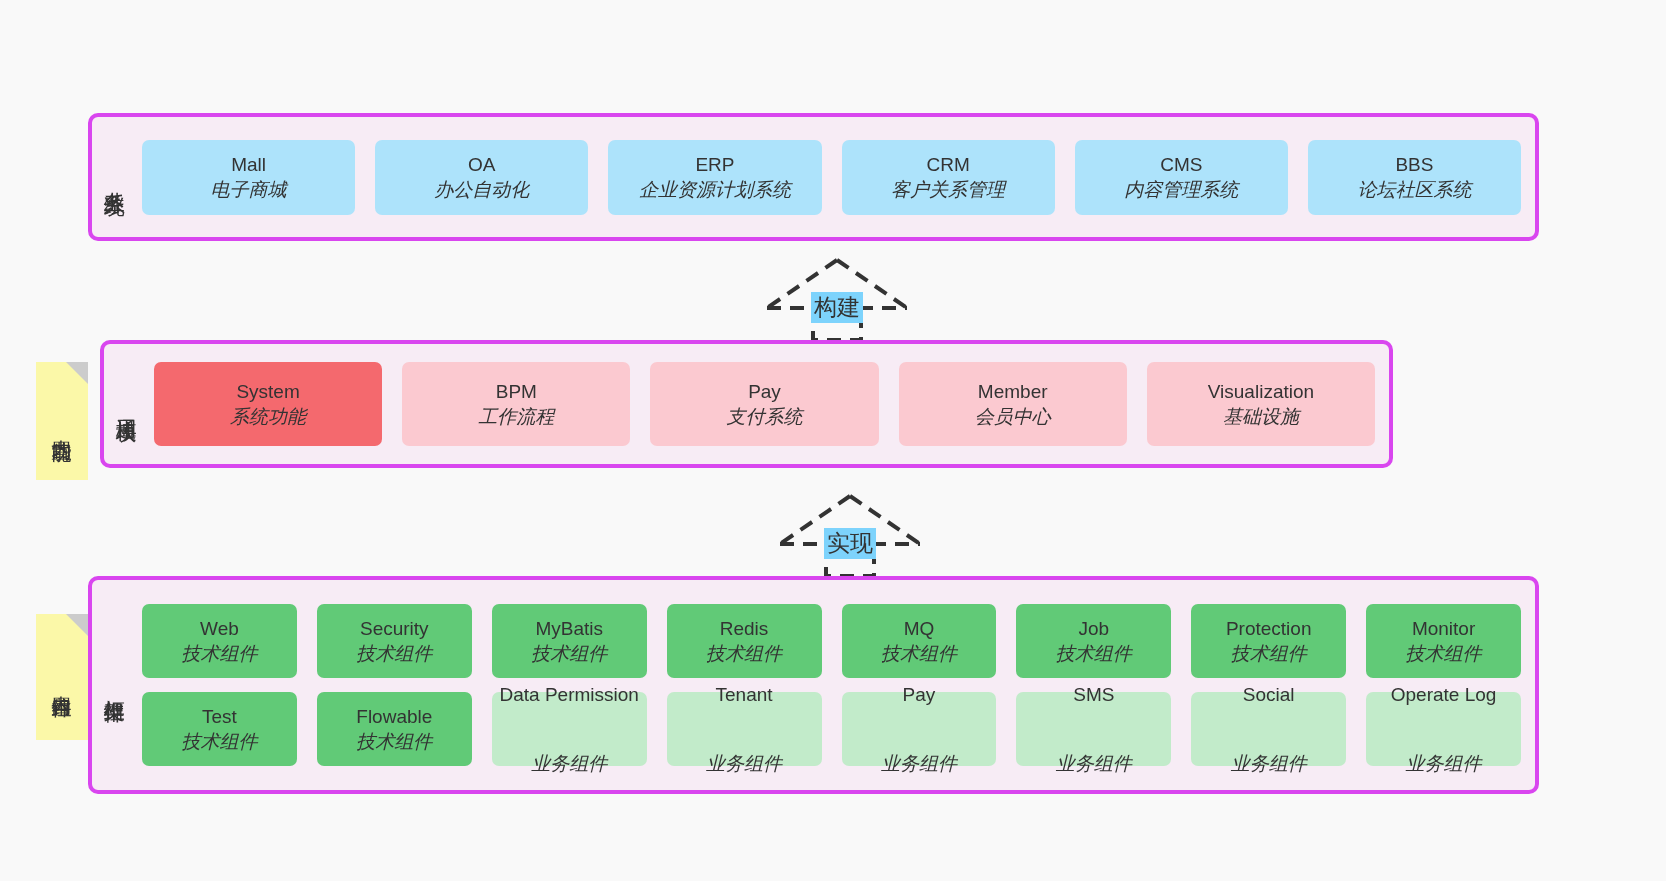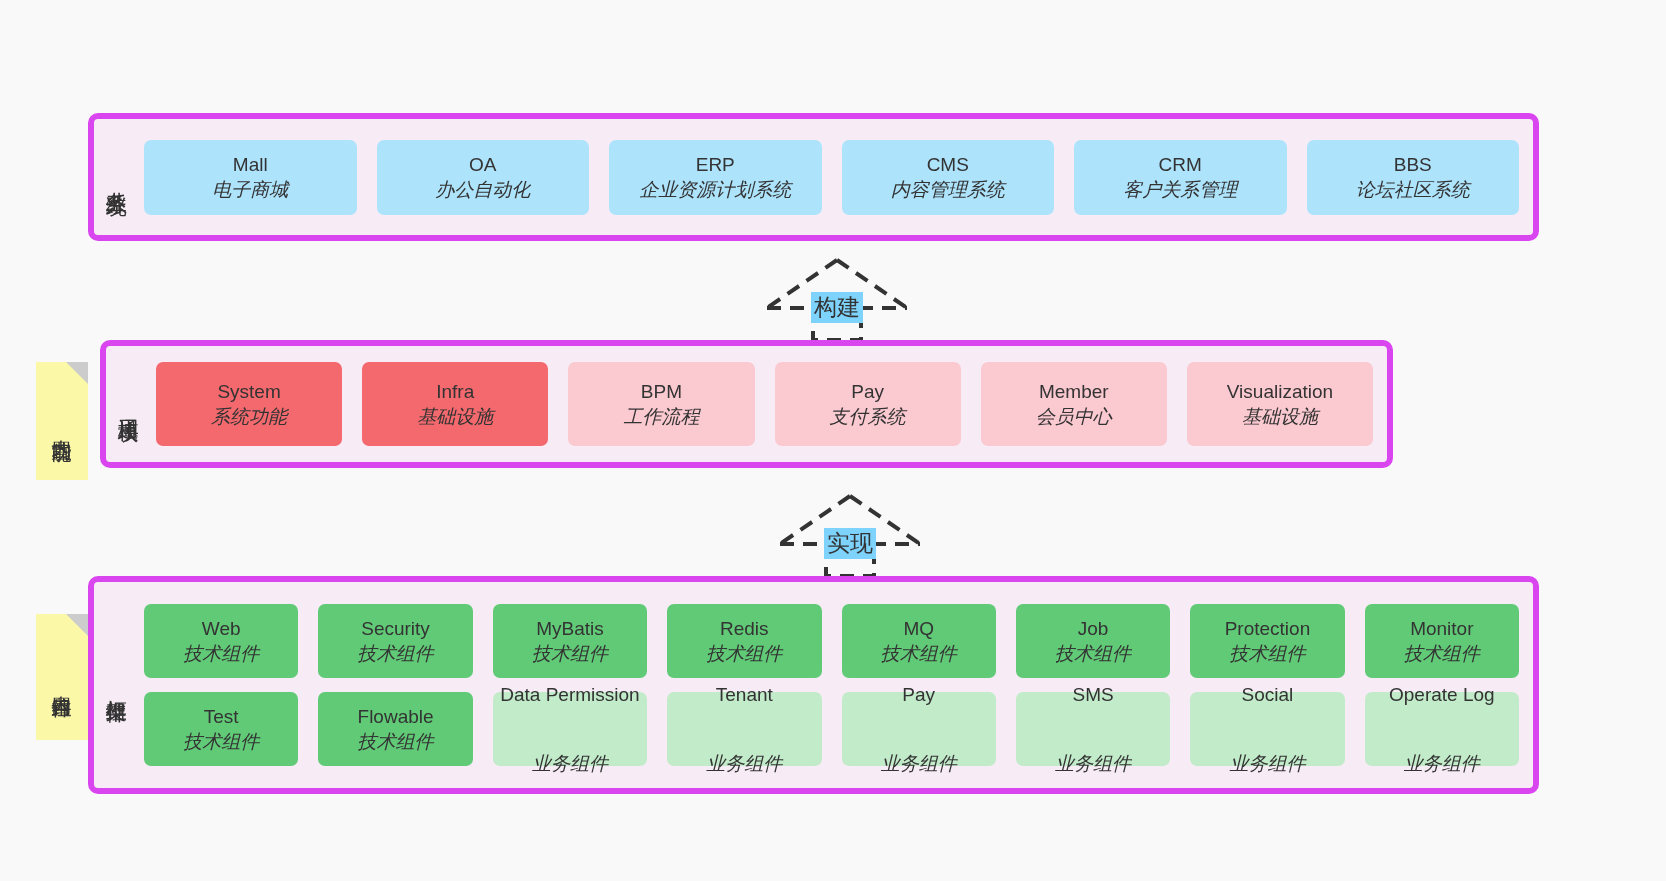--- a/index.html
+++ b/index.html
@@ -19,21 +19,21 @@
   .canvas {
     position: absolute;
     inset: 0;
   }
 
   
   .layer {
     position: absolute;
     box-sizing: border-box;
     background: #f7ecf5;
-    border: 6px solid #d946ef;
+    border: 4px solid #d946ef;
     border-radius: 10px;
     display: flex;
     align-items: stretch;
   }
   .layer-title {
     flex: 0 0 auto;
     width: 44px;
     display: flex;
     align-items: center;
     justify-content: center;
@@ -157,26 +157,26 @@
         </div>
         <div class="cell c-blue">
           <span class="en">OA</span>
           <span class="zh">办公自动化</span>
         </div>
         <div class="cell c-blue">
           <span class="en">ERP</span>
           <span class="zh">企业资源计划系统</span>
         </div>
         <div class="cell c-blue">
+          <span class="en">CRM</span>
+          <span class="zh">客户关系管理</span>
+        </div>
+        <div class="cell c-blue">
           <span class="en">CMS</span>
           <span class="zh">内容管理系统</span>
-        </div>
-        <div class="cell c-blue">
-          <span class="en">CRM</span>
-          <span class="zh">客户关系管理</span>
         </div>
         <div class="cell c-blue">
           <span class="en">BBS</span>
           <span class="zh">论坛社区系统</span>
         </div>
       </div>
     </div>
   </div>
 
   <div class="connector" id="connector-build">
@@ -195,24 +195,20 @@
   </div>
 
   <div class="layer" id="layer-modules">
     <div class="layer-title">通用模块</div>
     <div class="layer-body">
       <div class="row">
         <div class="cell c-red">
           <span class="en">System</span>
           <span class="zh">系统功能</span>
         </div>
-        <div class="cell c-red">
-          <span class="en">Infra</span>
-          <span class="zh">基础设施</span>
-        </div>
         <div class="cell c-pink">
           <span class="en">BPM</span>
           <span class="zh">工作流程</span>
         </div>
         <div class="cell c-pink">
           <span class="en">Pay</span>
           <span class="zh">支付系统</span>
         </div>
         <div class="cell c-pink">
           <span class="en">Member</span>

